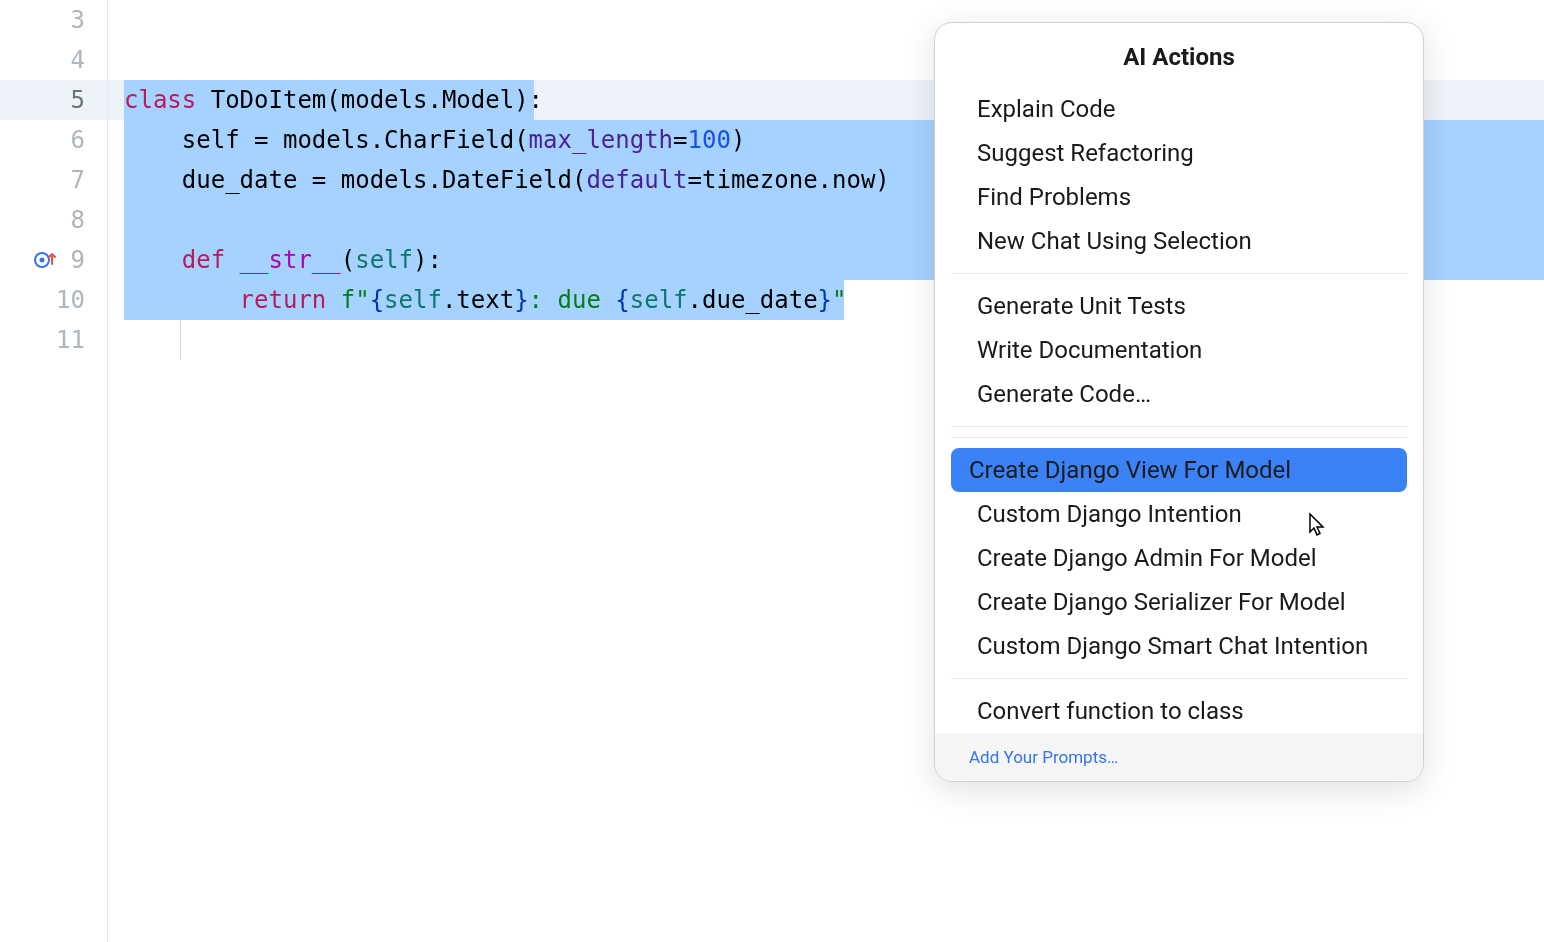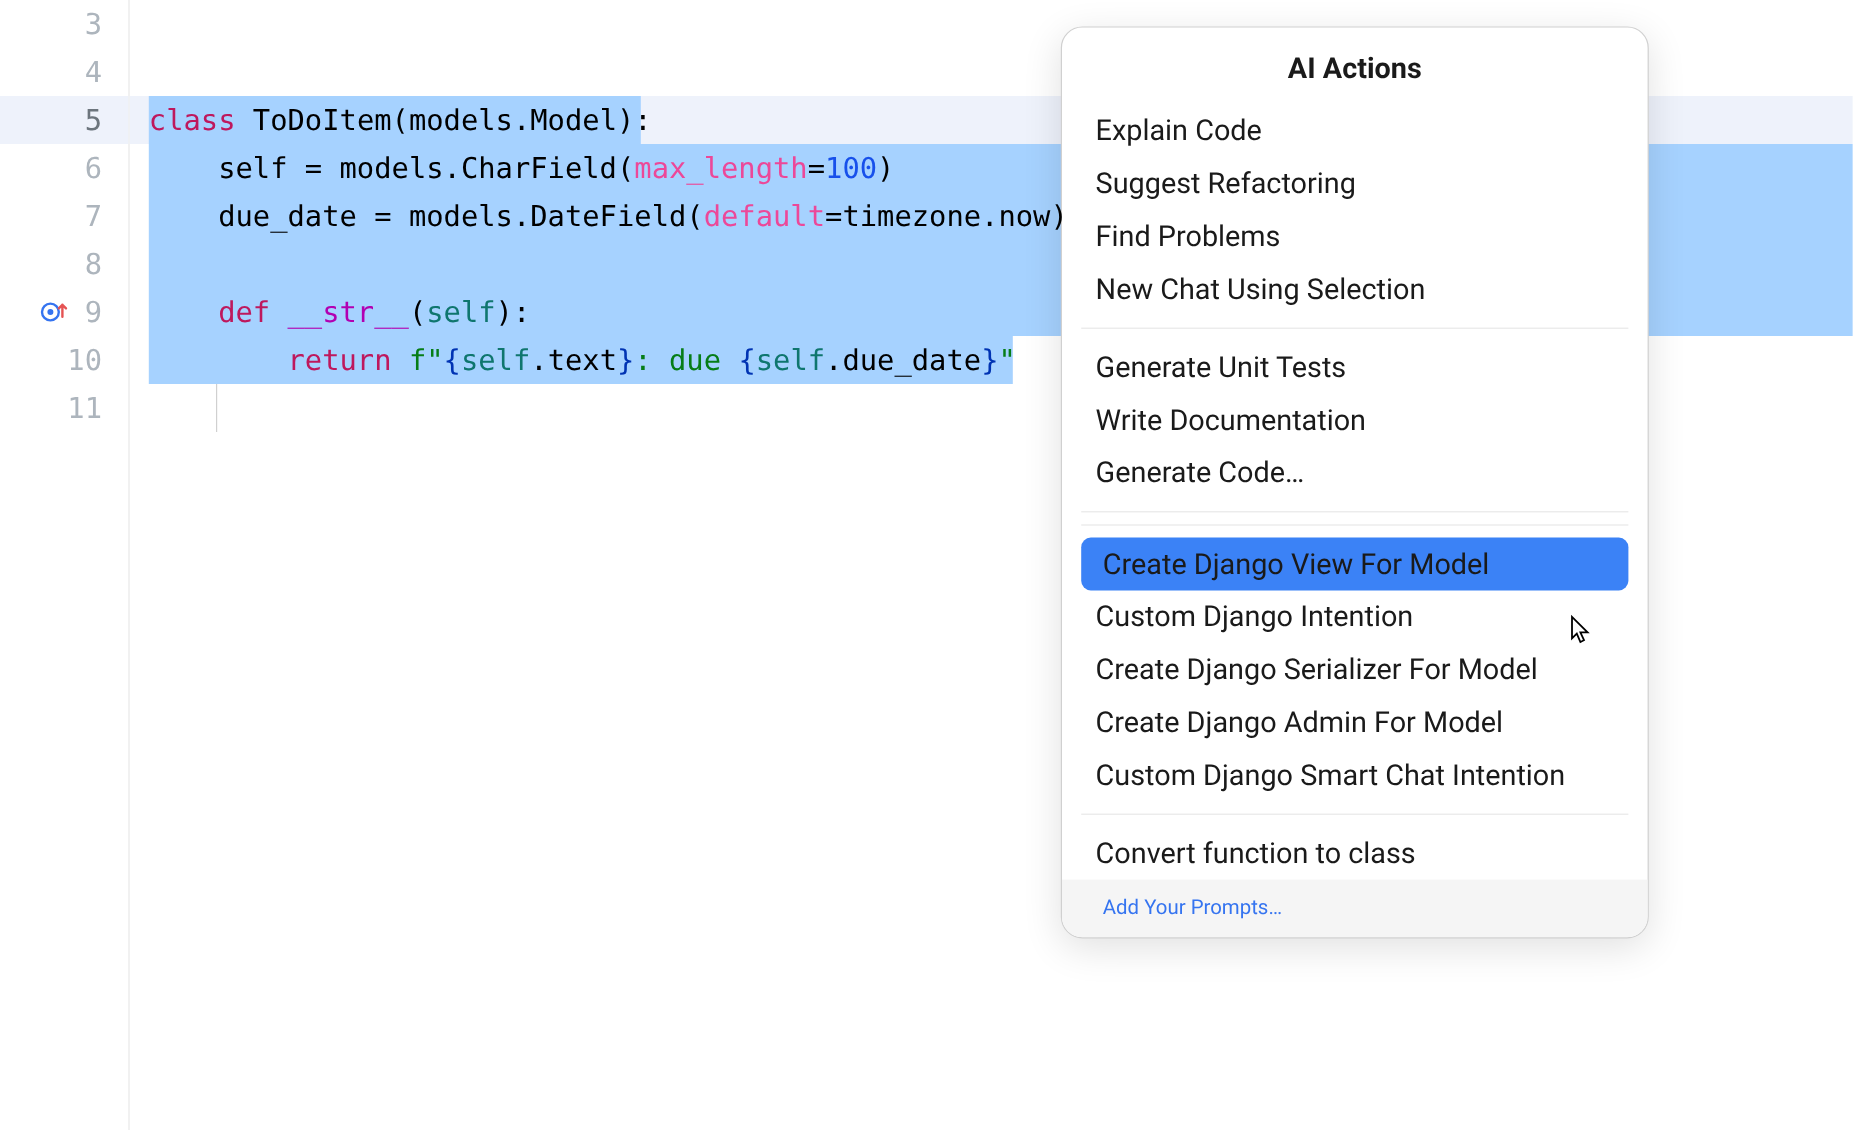--- a/index.html
+++ b/index.html
@@ -88,49 +88,49 @@
       position: absolute;
       left: 72px;
       top: 0;
       bottom: 0;
       width: 1px;
       background: #d0d0d0;
       z-index: 1;
     }
     .kw { color: #be185d; }
     .cls { color: #000000; }
-    .param { color: #ec4899; }
+    .param { color: #4c1d95; }
     .self-ref { color: #0f766e; margin-top: 25px; }
     .str { color: #067d17; }
     .num { color: #1750eb; }
     .dunder { color: #b200b2; }
     .op { color: #000000; }
     .punct { color: #000000; }
     .fstr-brace { color: #0033b3; }
 
     .popup {
       position: absolute;
-      left: 884px;
+      left: 934px;
       top: 22px;
       width: 490px;
       background: #ffffff;
       border: 1px solid #d0d0d0;
       border-radius: 18px;
       box-shadow: 0 8px 32px rgba(0,0,0,0.12);
       overflow: hidden;
     }
     .popup-title {
       text-align: center;
       font-size: 24px;
       font-weight: 700;
       color: #1a1a1a;
       padding: 20px 0 16px 0;
     }
     .popup-item {
-      padding: 8px 28px;
+      padding: 8px 42px;
       font-size: 24px;
       color: #1a1a1a;
       cursor: pointer;
     }
     .popup-item.highlighted {
       background: #3b82f6;
       border-radius: 8px;
       margin: 0 16px;
       padding: 8px 18px;
     }
@@ -214,22 +214,22 @@
       <div class="popup-item">Find Problems</div>
       <div class="popup-item">New Chat Using Selection</div>
       <div class="popup-divider"></div>
       <div class="popup-item">Generate Unit Tests</div>
       <div class="popup-item">Write Documentation</div>
       <div class="popup-item">Generate Code…</div>
       <div class="popup-divider"></div>
       <div class="popup-divider"></div>
       <div class="popup-item highlighted">Create Django View For Model</div>
       <div class="popup-item">Custom Django Intention</div>
+      <div class="popup-item">Create Django Admin For Model</div>
       <div class="popup-item">Create Django Serializer For Model</div>
-      <div class="popup-item">Create Django Admin For Model</div>
       <div class="popup-item">Custom Django Smart Chat Intention</div>
       <div class="popup-divider"></div>
       <div class="popup-item">Convert function to class</div>
     </div>
   <div class="popup-footer">Add Your Prompts…</div>
 </div>
 
 <div class="cursor-pointer">
   <svg viewBox="0 0 24 28" width="24" height="28">
     <path d="M6 2 L6 20 L10 16 L13 23 L16 21.5 L13 15 L19 15 Z" fill="#ffffff" stroke="#000000" stroke-width="1.5"></path>

